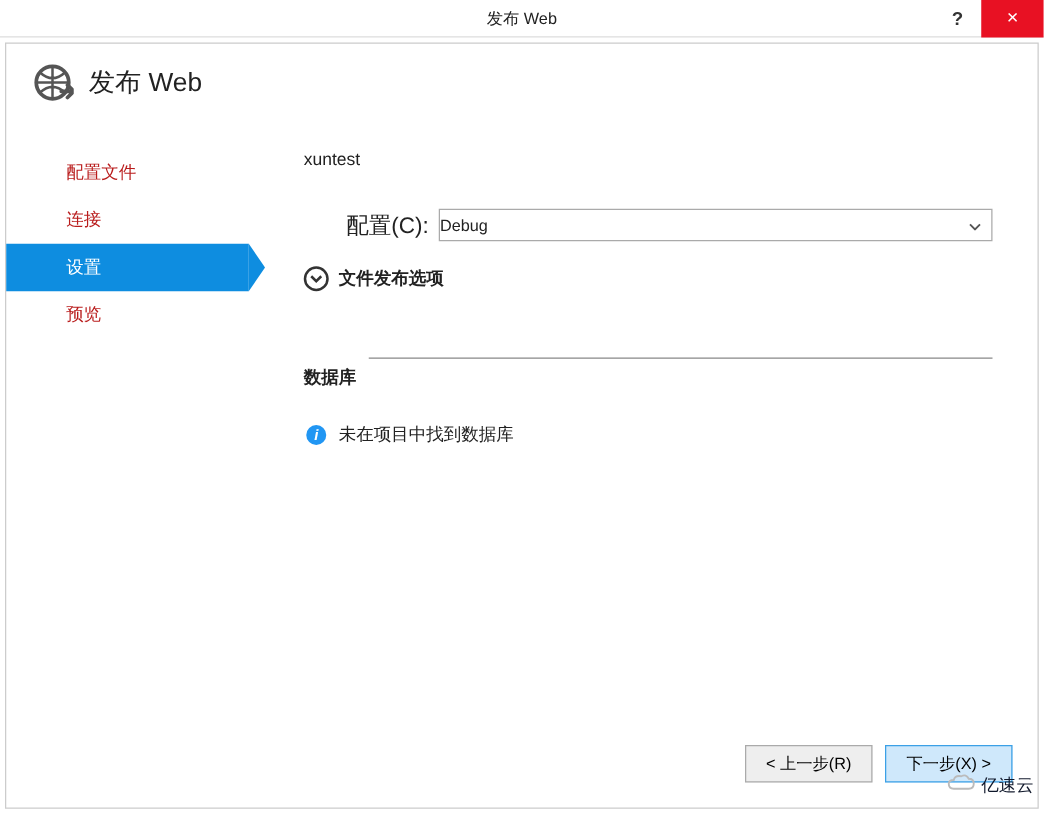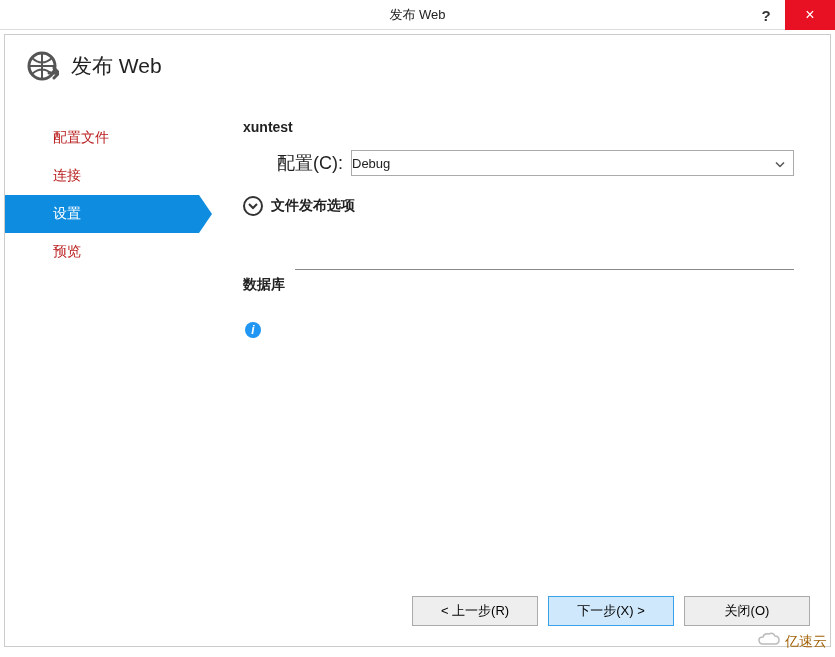--- a/index.html
+++ b/index.html
@@ -108,21 +108,21 @@
     width: 0; height: 0;
     border-top: 19px solid transparent;
     border-bottom: 19px solid transparent;
     border-left: 13px solid #0e8de0;
   }
   .content {
     flex: 1;
     padding: 26px 36px 0 44px;
     color: #222;
   }
-  .proj-name { font-weight: bold; font-size: 14px; margin-bottom: 15px; }
+  .proj-name { font-weight: normal; font-size: 14px; margin-bottom: 32px; }
   .row { display: flex; align-items: center; margin-bottom: 20px; gap: 8px;}
   .row label { font-size: 18px; min-width: 58px; margin-left: 34px; }
   .select {
     flex: 1;
     height: 26px;
     border: 1px solid #aaa;
     background: #fff;
     display: flex;
     align-items: center;
     padding: 0 0;
@@ -177,40 +177,40 @@
     font-size: 12px;
     font-style: italic;
   }
   .footer {
     display: flex;
     justify-content: flex-end;
     gap: 10px;
     padding: 14px 20px 20px 20px;
   }
   .btn {
-    width: 126px;
+    width: 102px;
     height: 30px;
     border: 1px solid #aaa;
     background: #eee;
     display: flex;
     align-items: center;
     justify-content: center;
     font-size: 13px;
     cursor: pointer;
   }
   .btn.primary {
     background: #cfe8fb;
     border: 1px solid #3ba0e6;
   }
   .watermark {
     position: absolute;
-    bottom: 6px;
+    bottom: 19px;
     right: 8px;
     font-size: 14px;
-    color: #a16207;
+    color: #0f172a;
     display: flex;
     align-items: center;
     gap: 4px;
     pointer-events: none;
   }
 </style>
 </head>
 <body>
 
 <div class="titlebar">
@@ -266,33 +266,31 @@
           <span class="lbl">文件发布选项</span>
         </div>
 
         <div class="section">
           <span class="t">数据库</span>
           <div class="line"></div>
         </div>
 
         <div class="notice">
           <span class="info-icon">i</span>
+          <span>未在项目中找到数据库</span>
         </div>
       </div>
     </div>
 
     <div class="footer">
       <div class="btn">
           <span>&lt; 上一步(R)</span>
         </div>
       <div class="btn primary">
           <span>下一步(X) &gt;</span>
-        </div>
-      <div class="btn">
-          <span>关闭(O)</span>
         </div>
     </div>
   </div>
 </div>
 
 <div class="watermark">
   <span>
     <svg width="24" height="16" viewBox="0 0 24 16">
         <path d="M6 12 Q2 12 2 8 Q2 5 6 5 Q7 1 12 2 Q16 0 18 4 Q22 4 22 8 Q22 12 18 12 Z" fill="none" stroke="#bbb" stroke-width="1.5"></path>
       </svg>

